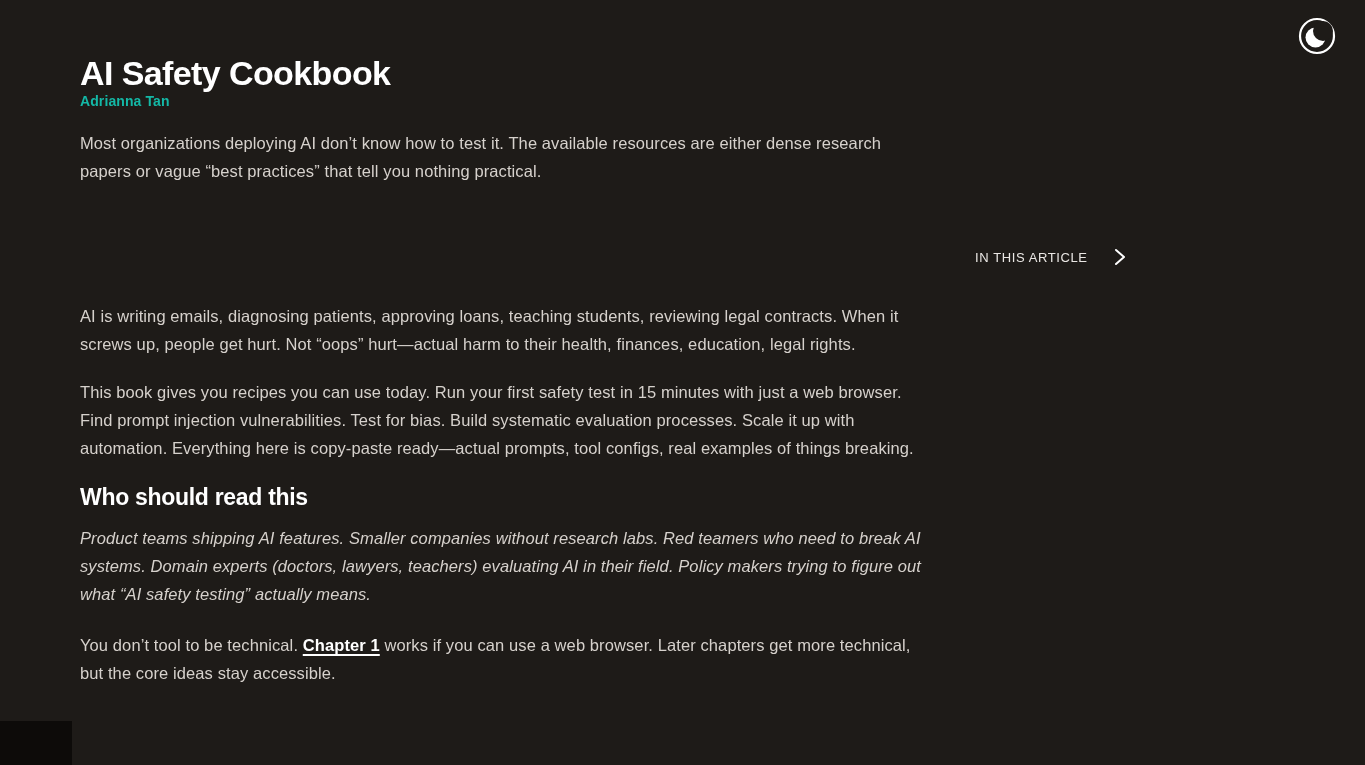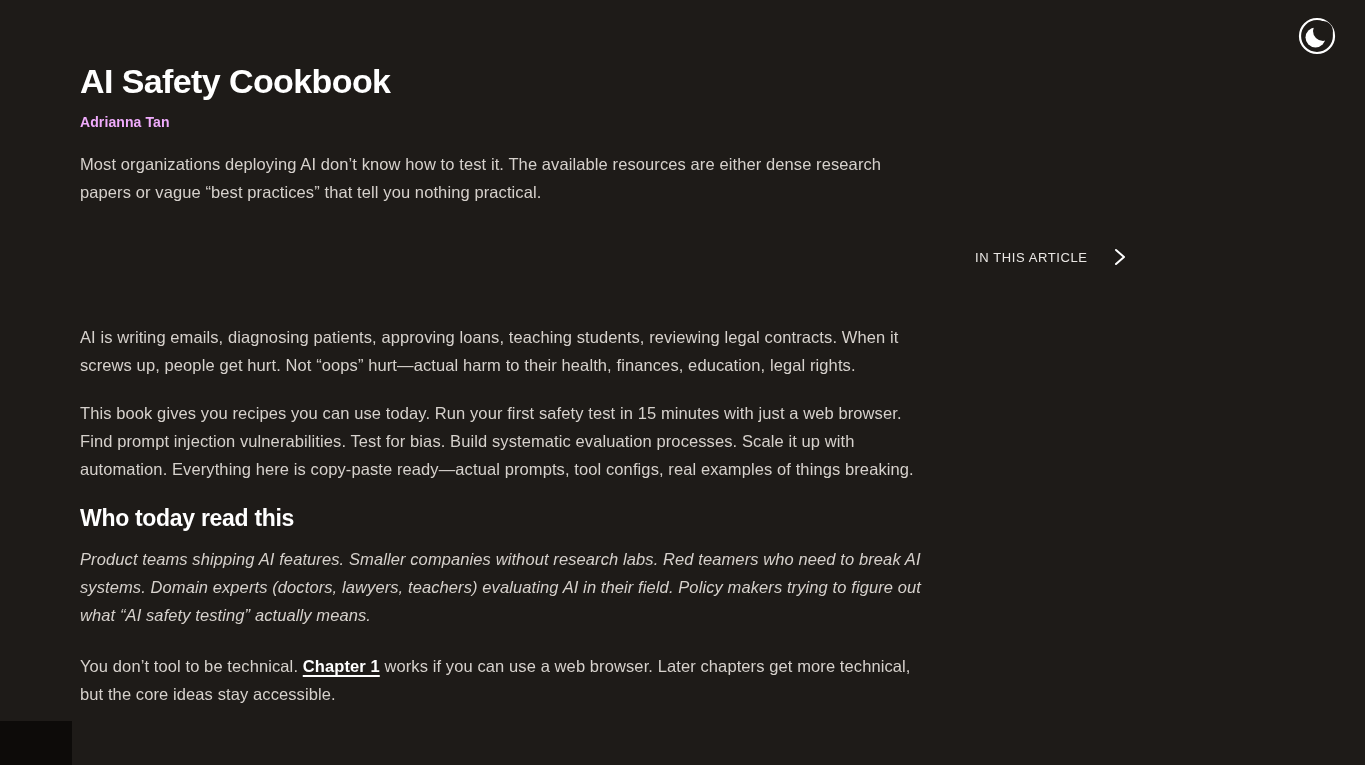--- a/index.html
+++ b/index.html
@@ -24,37 +24,37 @@
     border: none;
     padding: 0;
     cursor: pointer;
     display: flex;
     align-items: center;
     justify-content: center;
   }
   .article {
     position: absolute;
     left: 80px;
-    top: 16px;
+    top: 8px;
     width: 844px;
     padding-top: 48px;
     color: #d6d1cc;
   }
   h1.title {
     font-size: 34px;
     line-height: 1.05;
     font-weight: 800;
     letter-spacing: -0.6px;
     color: #ffffff;
   }
   .author {
-    margin-top: 14px;
+    margin-top: 1px;
     font-size: 14px;
     font-weight: 700;
-    color: #f0abfc;
+    color: #14b8a6;
     letter-spacing: 0.1px;
   }
   p.body {
     font-size: 16.5px;
     line-height: 28px;
     letter-spacing: 0.1px;
     color: #d6d1cc;
     font-weight: 400;
   }
   .mt-first { margin-top: 117px; }
@@ -124,21 +124,21 @@
   </button>
 
   <main class="article">
     <h1 class="title">AI Safety Cookbook</h1>
     <div class="author">Adrianna Tan</div>
 
     <p class="body mt-p">Most organizations deploying AI don’t know how to test it. The available resources are either dense research papers or vague “best practices” that tell you nothing practical.</p>
     <p class="body mt-first">AI is writing emails, diagnosing patients, approving loans, teaching students, reviewing legal contracts. When it screws up, people get hurt. Not “oops” hurt—actual harm to their health, finances, education, legal rights.</p>
     <p class="body mt-p">This book gives you recipes you can use today. Run your first safety test in 15 minutes with just a web browser. Find prompt injection vulnerabilities. Test for bias. Build systematic evaluation processes. Scale it up with automation. Everything here is copy-paste ready—actual prompts, tool configs, real examples of things breaking.</p>
 
-    <h2 class="section mt-h2">Who today read this</h2>
+    <h2 class="section mt-h2">Who should read this</h2>
 
     <p class="body mt-p4">Product teams shipping AI features. Smaller companies without research labs. Red teamers who need to break AI systems. Domain experts (doctors, lawyers, teachers) evaluating AI in their field. Policy makers trying to figure out what “AI safety testing” actually means.</p>
 
     <p class="body mt-p5"><span>You don’t tool to be technical. </span><a class="chapter-link" href="#">Chapter 1</a><span> works if you can use a web browser. Later chapters get more technical, but the core ideas stay accessible.</span></p>
 
   </main>
 
   <button class="toc-toggle" aria-label="Open table of contents">
     <span class="toc-label">IN THIS ARTICLE</span>
     <span style="display:flex;">

